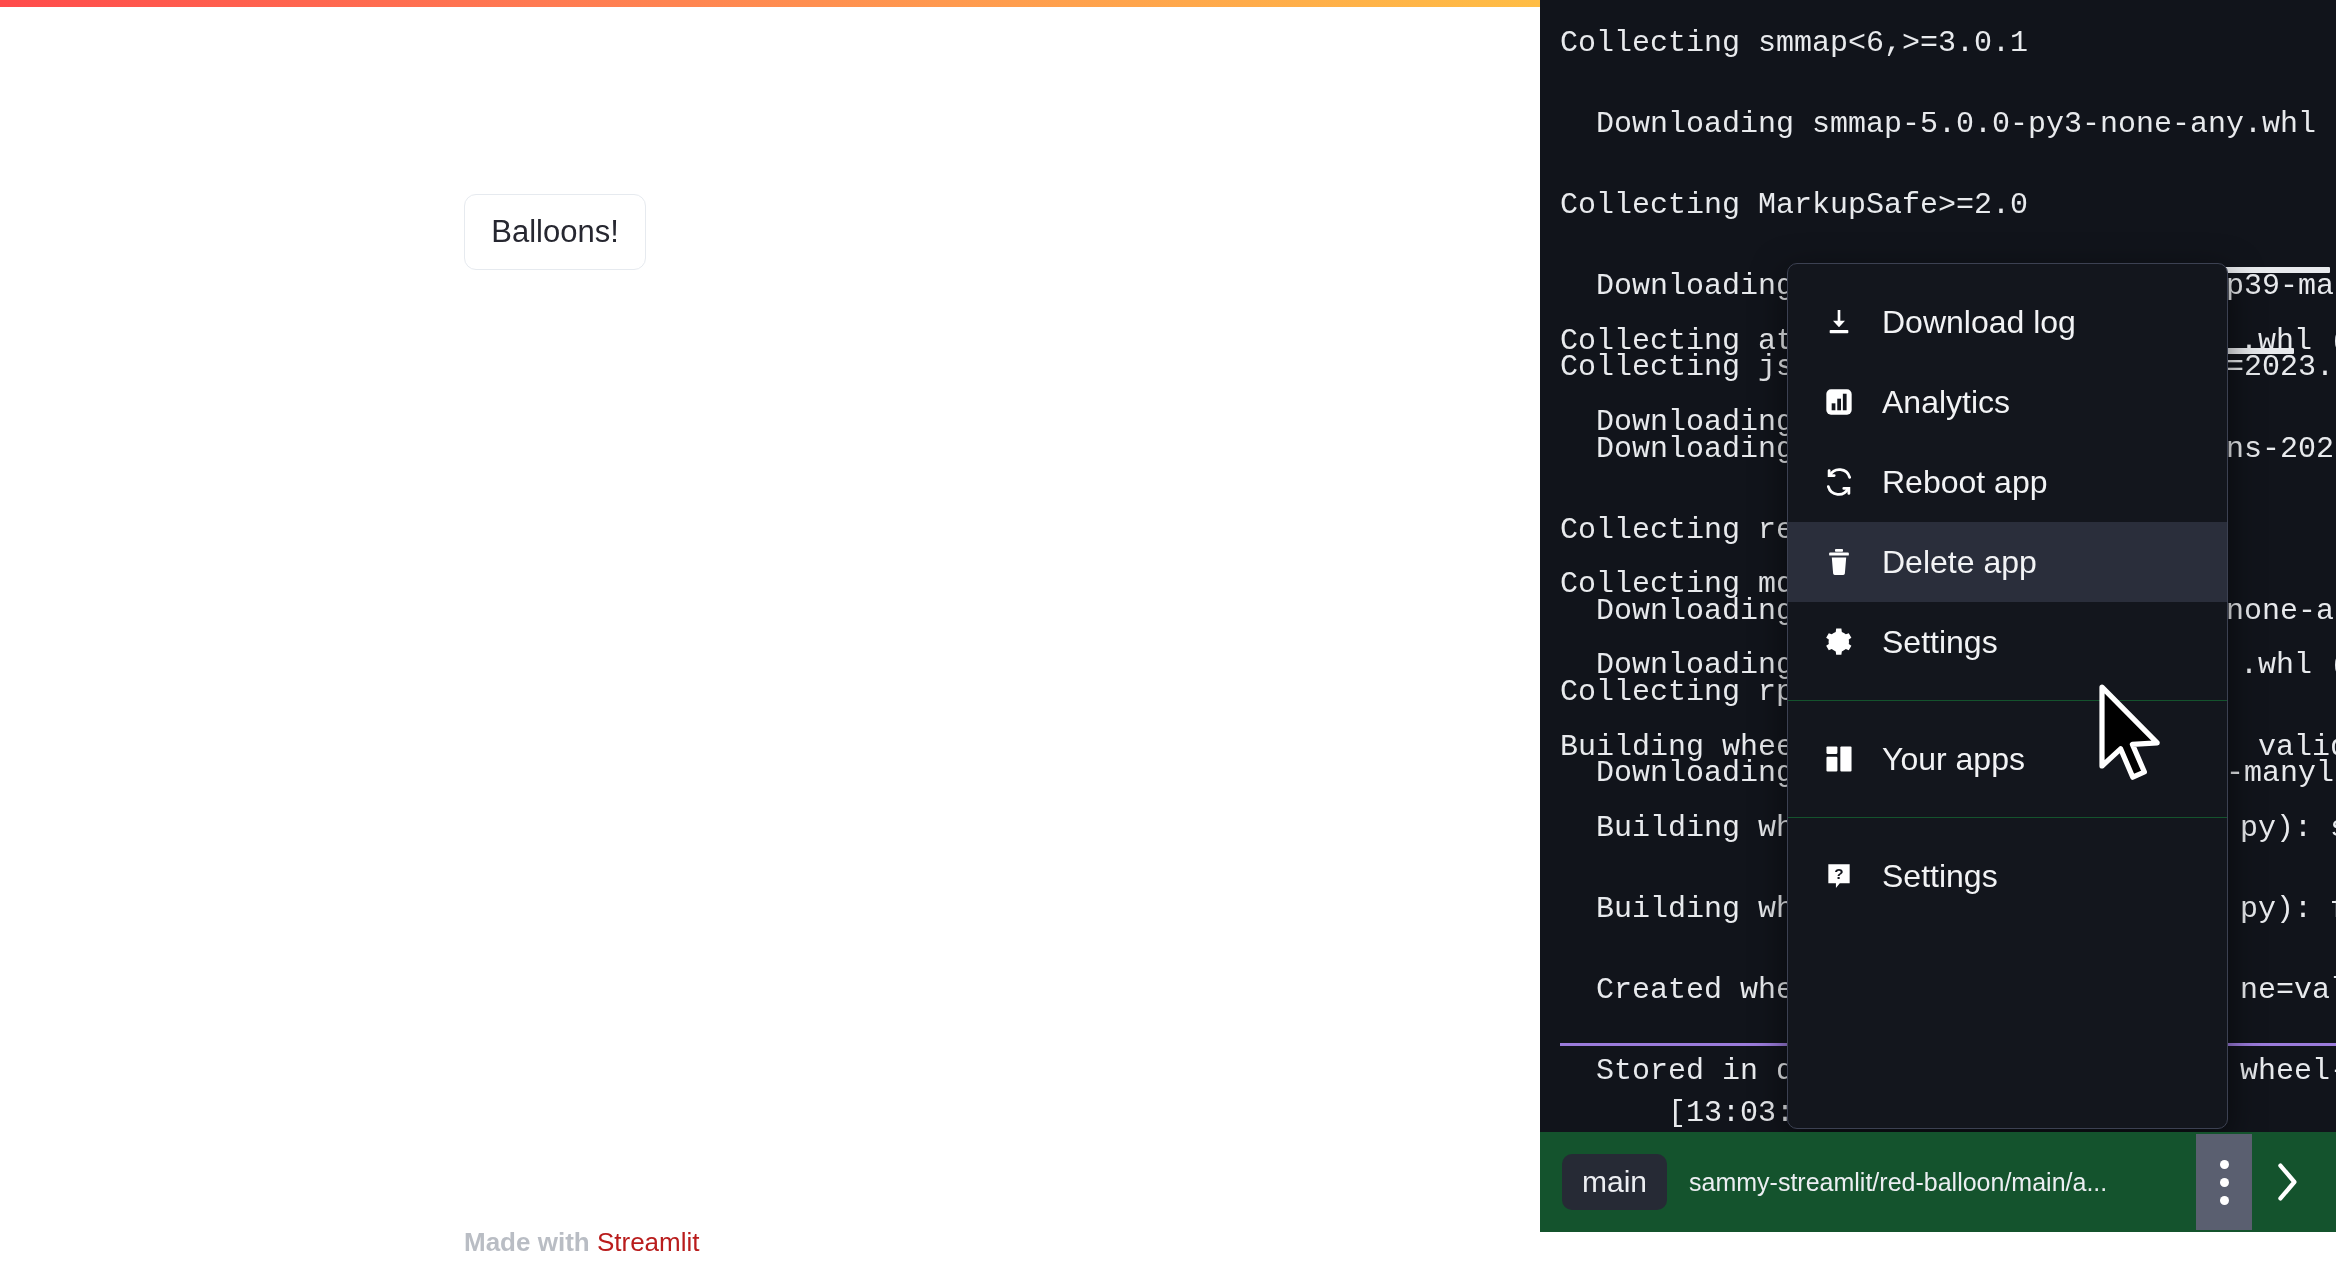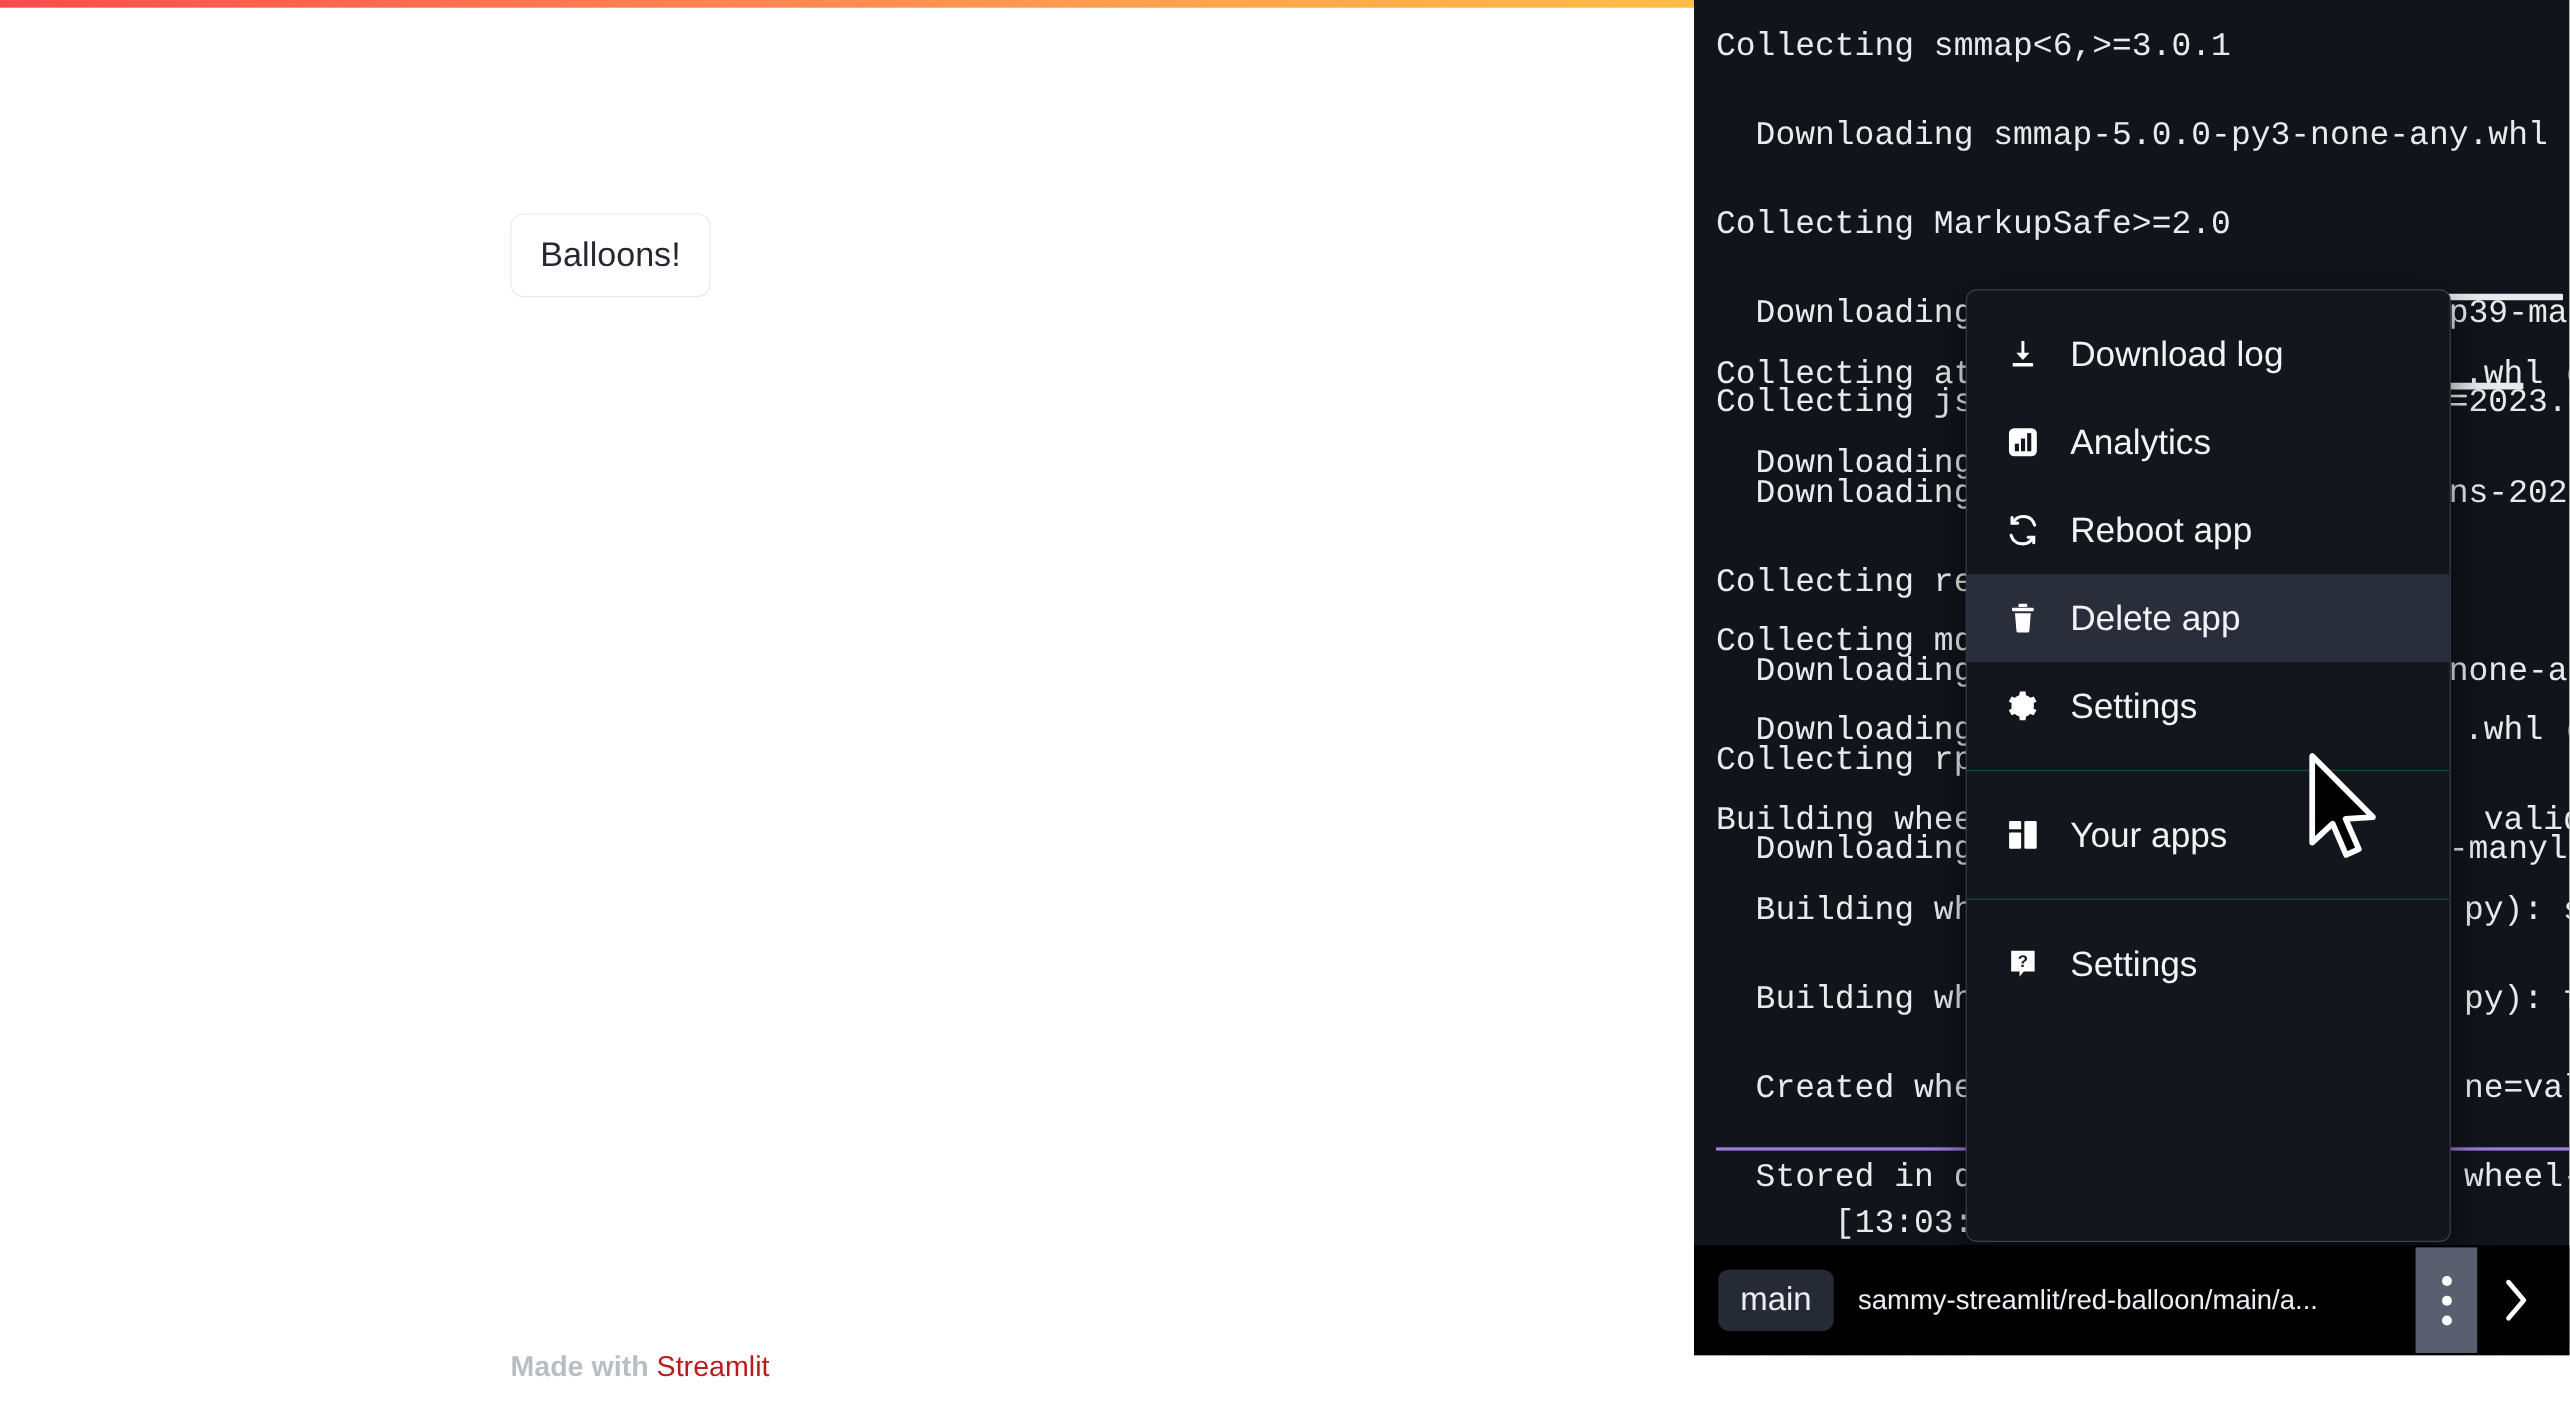--- a/index.html
+++ b/index.html
@@ -108,21 +108,21 @@
     position: absolute;
     left: 2098px; top: 684px;
     width: 72px; height: 110px;
     pointer-events: none;
   }
 
   
   .bottom-bar {
     position: absolute; left: 1540px; top: 1132px;
     width: 796px; height: 100px;
-    background: #000000;
+    background: #14532d;
     display: flex; align-items: center;
     padding: 0 14px 0 22px;
     gap: 0;
   }
   .branch-chip {
     background: #262a35;
     color: #eceef2;
     border-radius: 10px;
     padding: 11px 20px;
     font-size: 30px;

